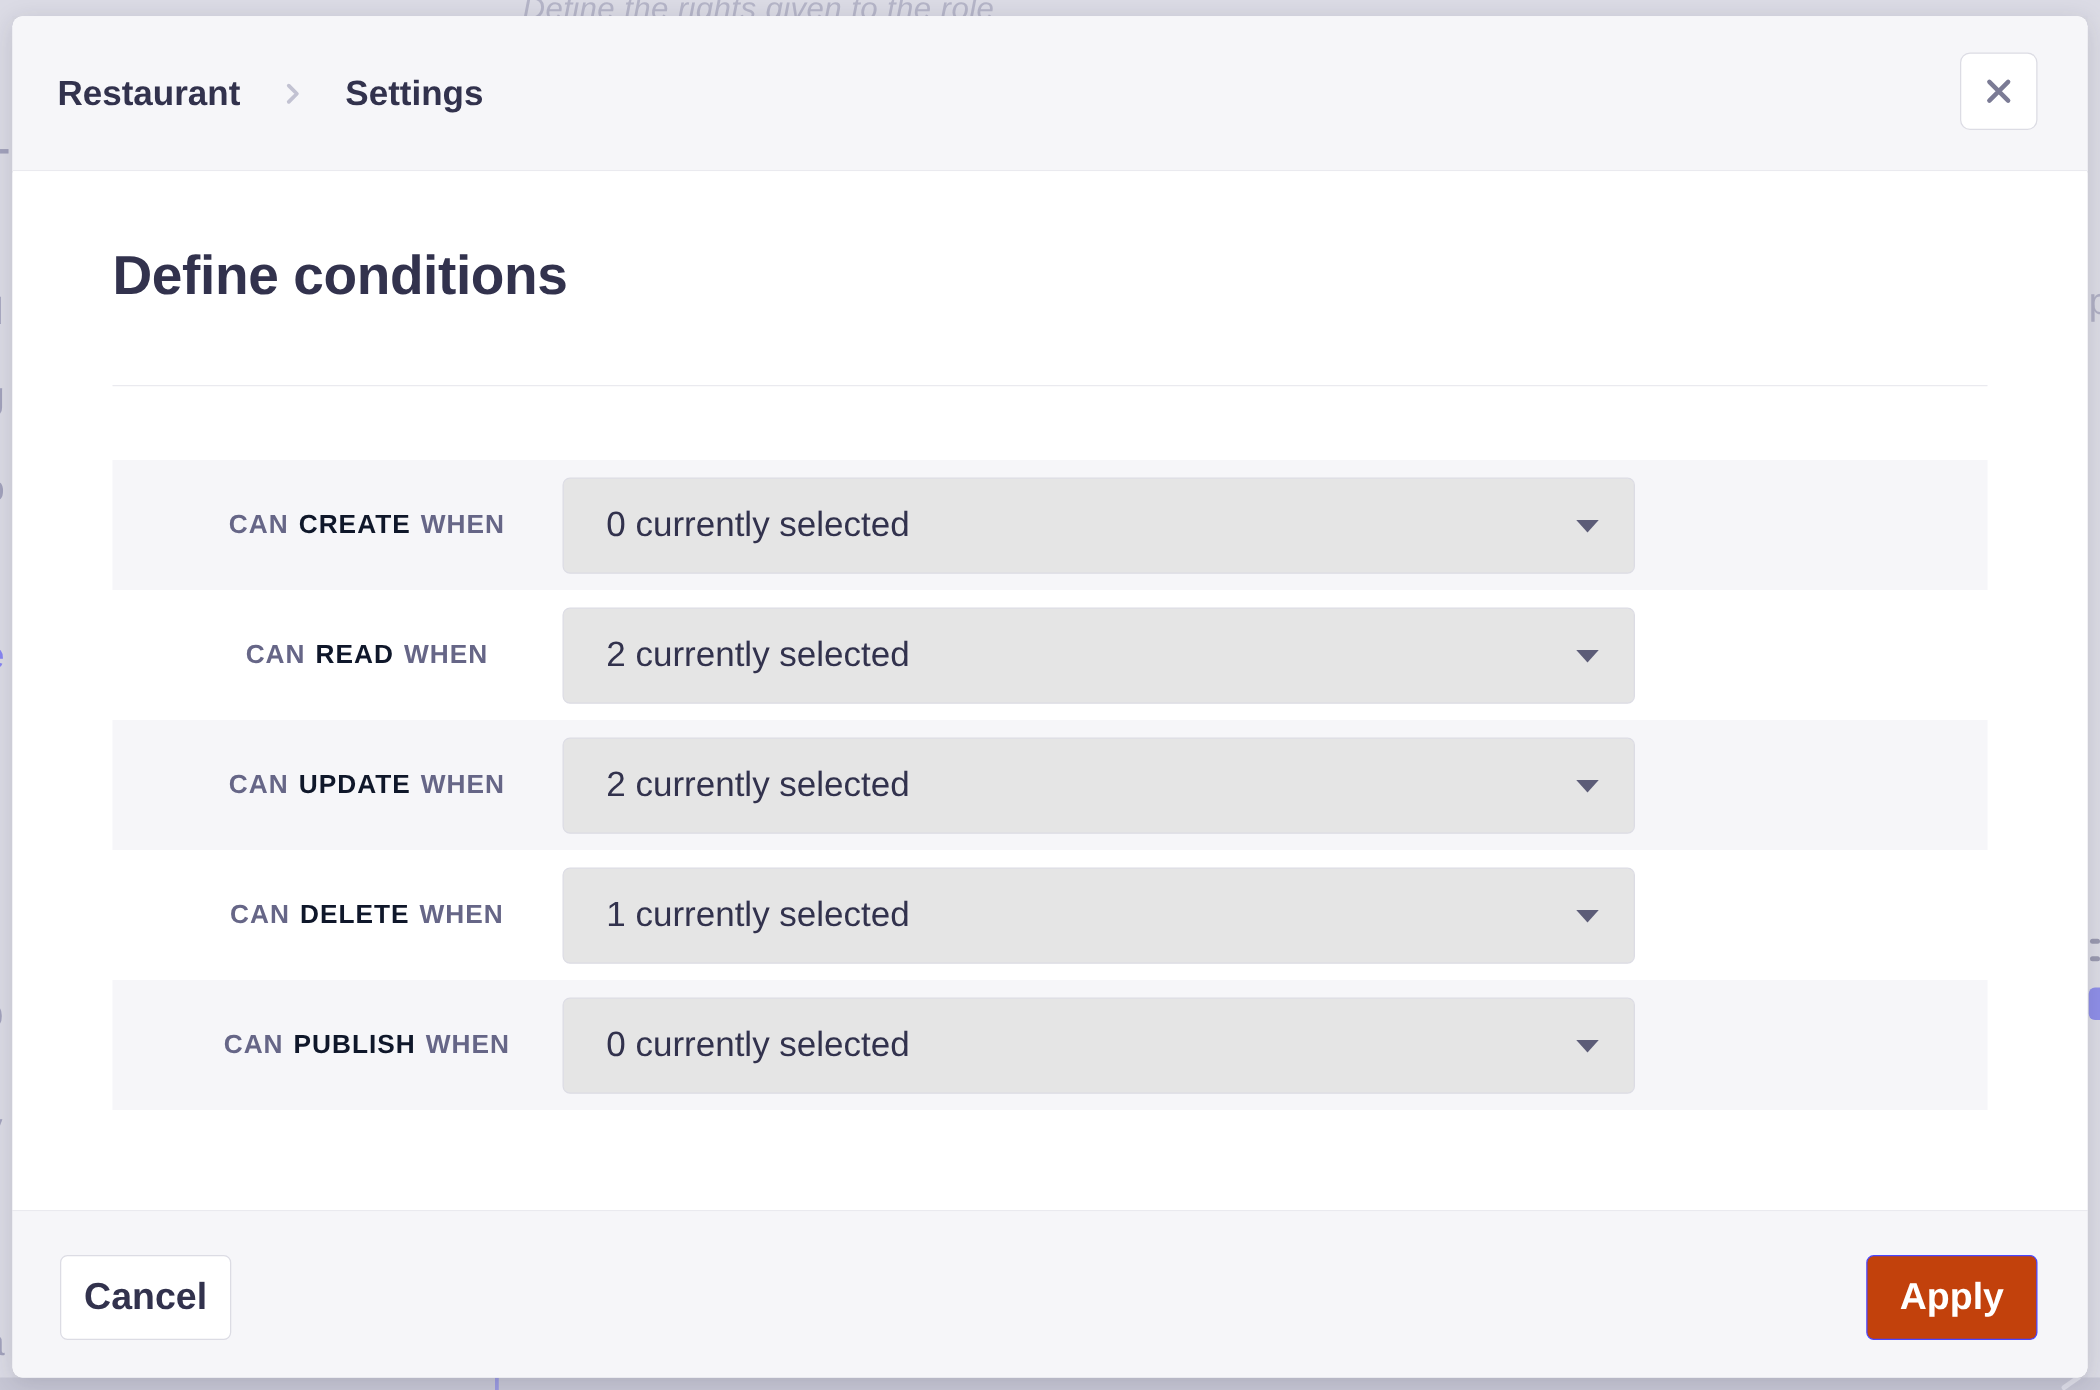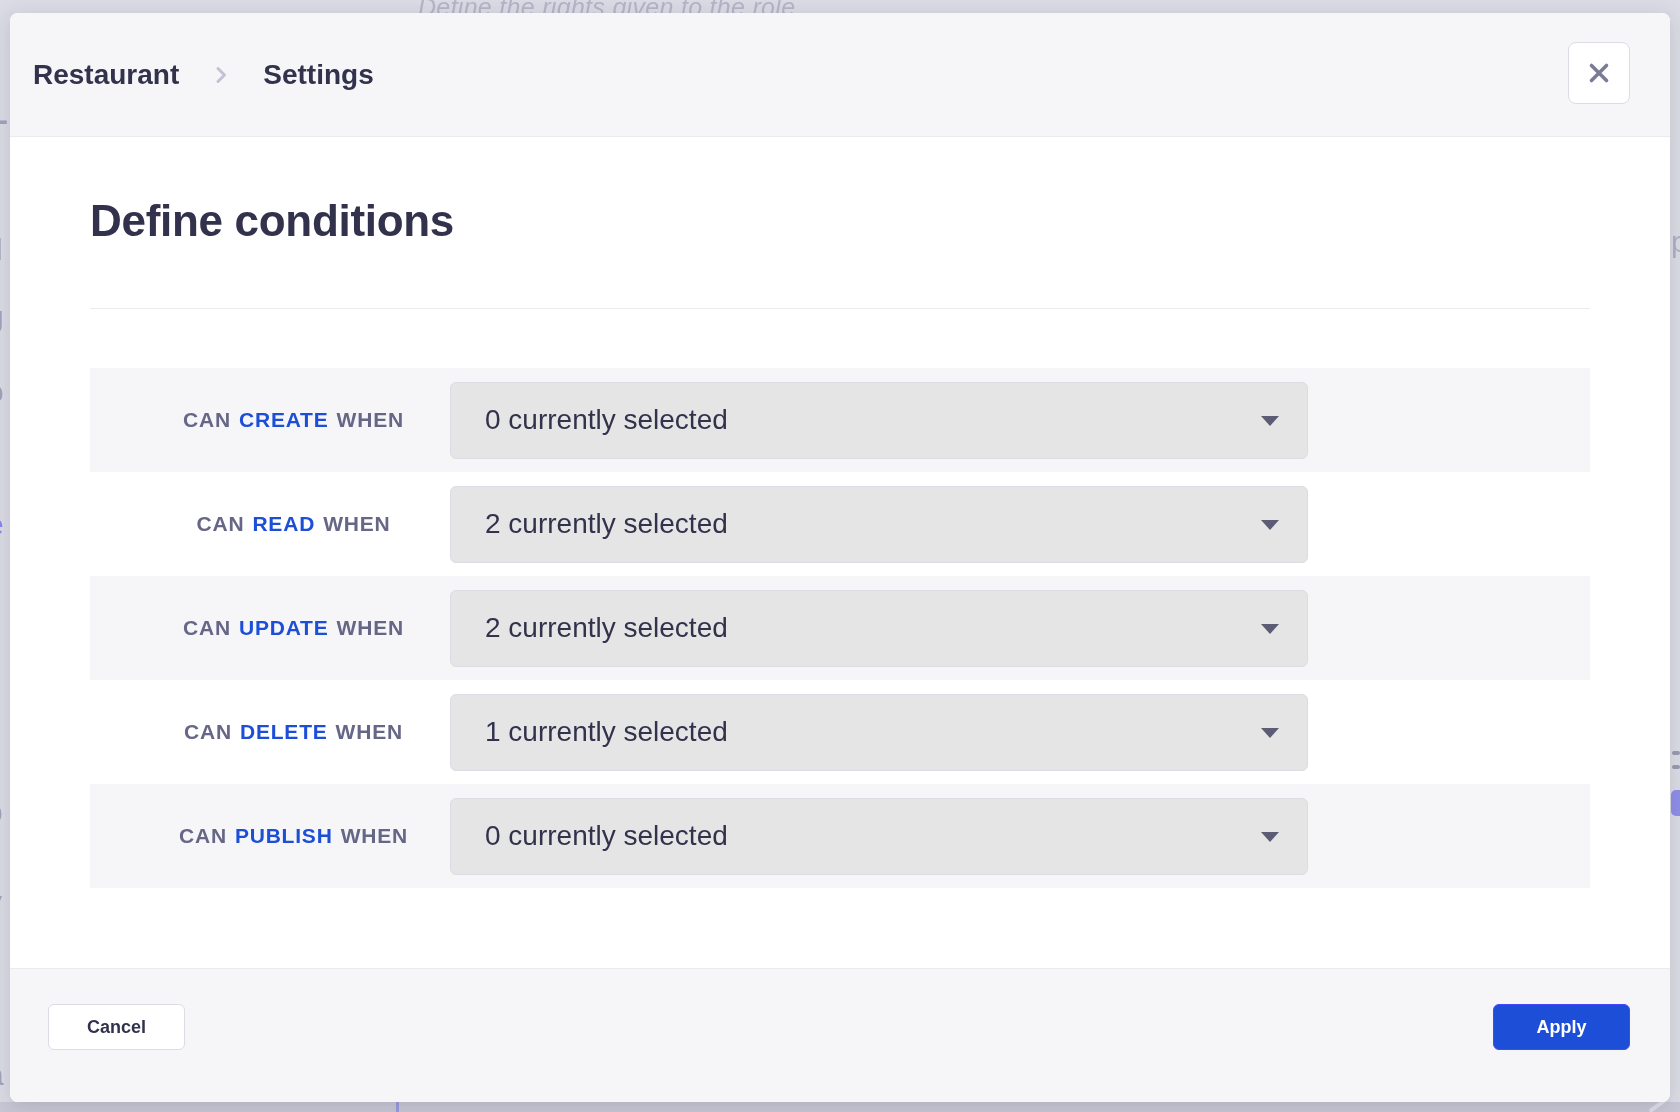--- a/index.html
+++ b/index.html
@@ -40,21 +40,21 @@
   
   .modal {
     position:absolute; left:10px; top:13px; width:1660px; height:1089px;
     background:#ffffff; border-radius:8px;
     box-shadow:0 4px 20px rgba(33,33,52,0.15);
   }
   .modal-header {
     position:absolute; left:0; top:0; width:1660px; height:124px;
     background:#f6f6f9; border-bottom:1px solid #eaeaef;
     border-radius:8px 8px 0 0;
-    display:flex; align-items:center; padding:0 23px;
+    display:flex; align-items:center; padding:0 36px;
   }
   .breadcrumb { display:flex; align-items:center; gap:30px; }
   .crumb { font-size:28px; font-weight:bold; color:#32324d; }
   .crumb-sep { display:flex; align-items:center; }
   .close-btn {
     position:absolute; right:40px; top:29px; width:62px; height:62px;
     background:#ffffff; border:1px solid #dcdce4; border-radius:8px;
     display:flex; align-items:center; justify-content:center; cursor:pointer;
   }
 
@@ -69,48 +69,48 @@
   .rows { position:absolute; left:80px; top:230px; width:1500px; }
   .perm-row { height:104px; display:flex; align-items:center; }
   .perm-row.odd { background:#f6f6f9; }
   .perm-row.even { background:#ffffff; }
   .row-label {
     width:360px; padding-left:47px; display:flex; gap:8px;
     font-size:21px; font-weight:bold; letter-spacing:0.8px; color:#666687;
     white-space:nowrap;
     justify-content:center;
   }
-  .row-label .action { color:#1d4ed8; }
+  .row-label .action { color:#0f172a; }
   .cond-select {
     position:relative; width:858px; height:77px; background:#e5e5e5;
     border:1px solid #dcdce4; border-radius:6px;
     display:flex; align-items:center; padding:0 60px 0 34px;
     cursor:pointer;
   }
   .cond-select .value { font-size:28px; color:#32324d; }
   .caret {
     position:absolute; right:28px; top:50%; margin-top:-4px;
     width:0; height:0;
     border-left:9px solid transparent; border-right:9px solid transparent;
     border-top:10px solid #5c5c77;
   }
 
   .modal-footer {
     position:absolute; left:0; top:955px; width:1660px; height:134px;
     background:#f6f6f9; border-top:1px solid #eaeaef;
     border-radius:0 0 8px 8px;
   }
   .btn {
-    position:absolute; top:35px; width:137px; height:46px; border-radius:6px;
+    position:absolute; top:35px; width:137px; height:68px; border-radius:6px;
     display:flex; align-items:center; justify-content:center;
-    font-size:18px; font-weight:bold; cursor:pointer;
+    font-size:30px; font-weight:bold; cursor:pointer;
     font-family:"Liberation Sans", sans-serif;
   }
   .btn-cancel { left:38px; background:#ffffff; border:1px solid #dcdce4; color:#32324d; }
-  .btn-apply { right:40px; background:#1d4ed8; border:1px solid #4945ff; color:#ffffff; }
+  .btn-apply { right:40px; background:#c2410c; border:1px solid #4945ff; color:#ffffff; }
 </style>
 </head>
 <body>
 
 <div class="page">
 
   <div class="bg-top-strip">
     <div class="bg-top-title">Define the rights given to the role</div>
   </div>
   <div class="bg-left-strip">

